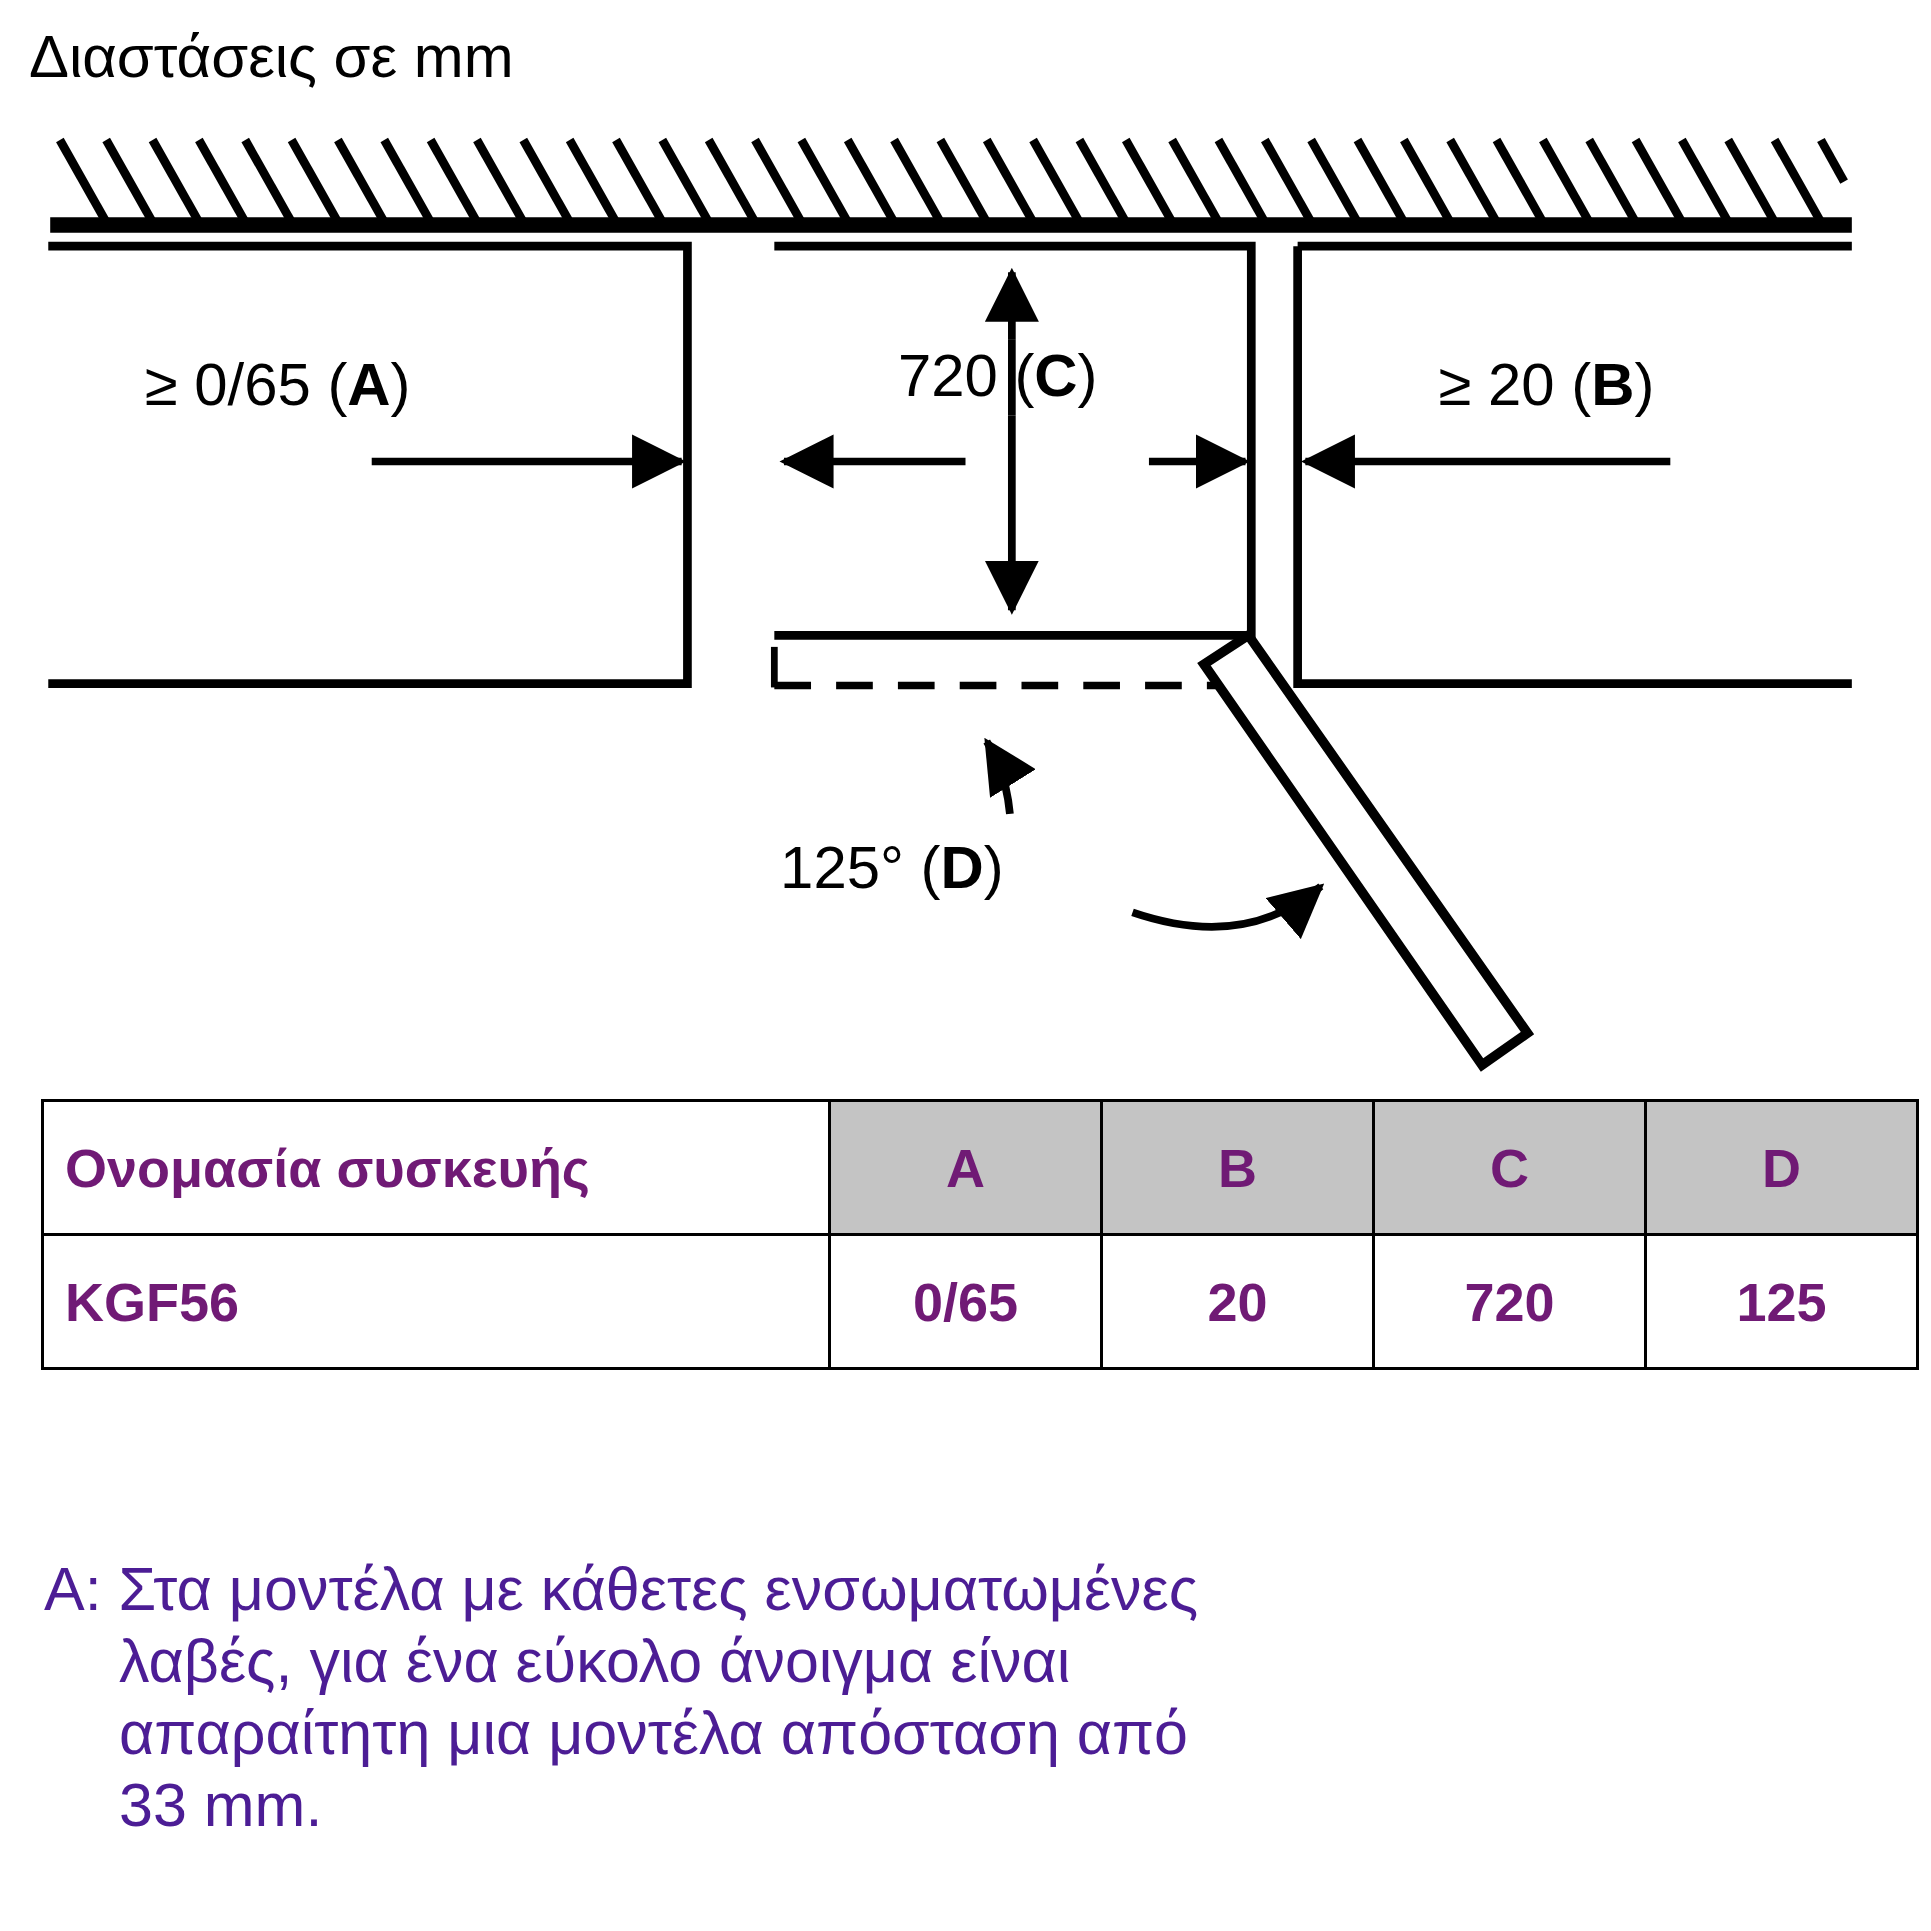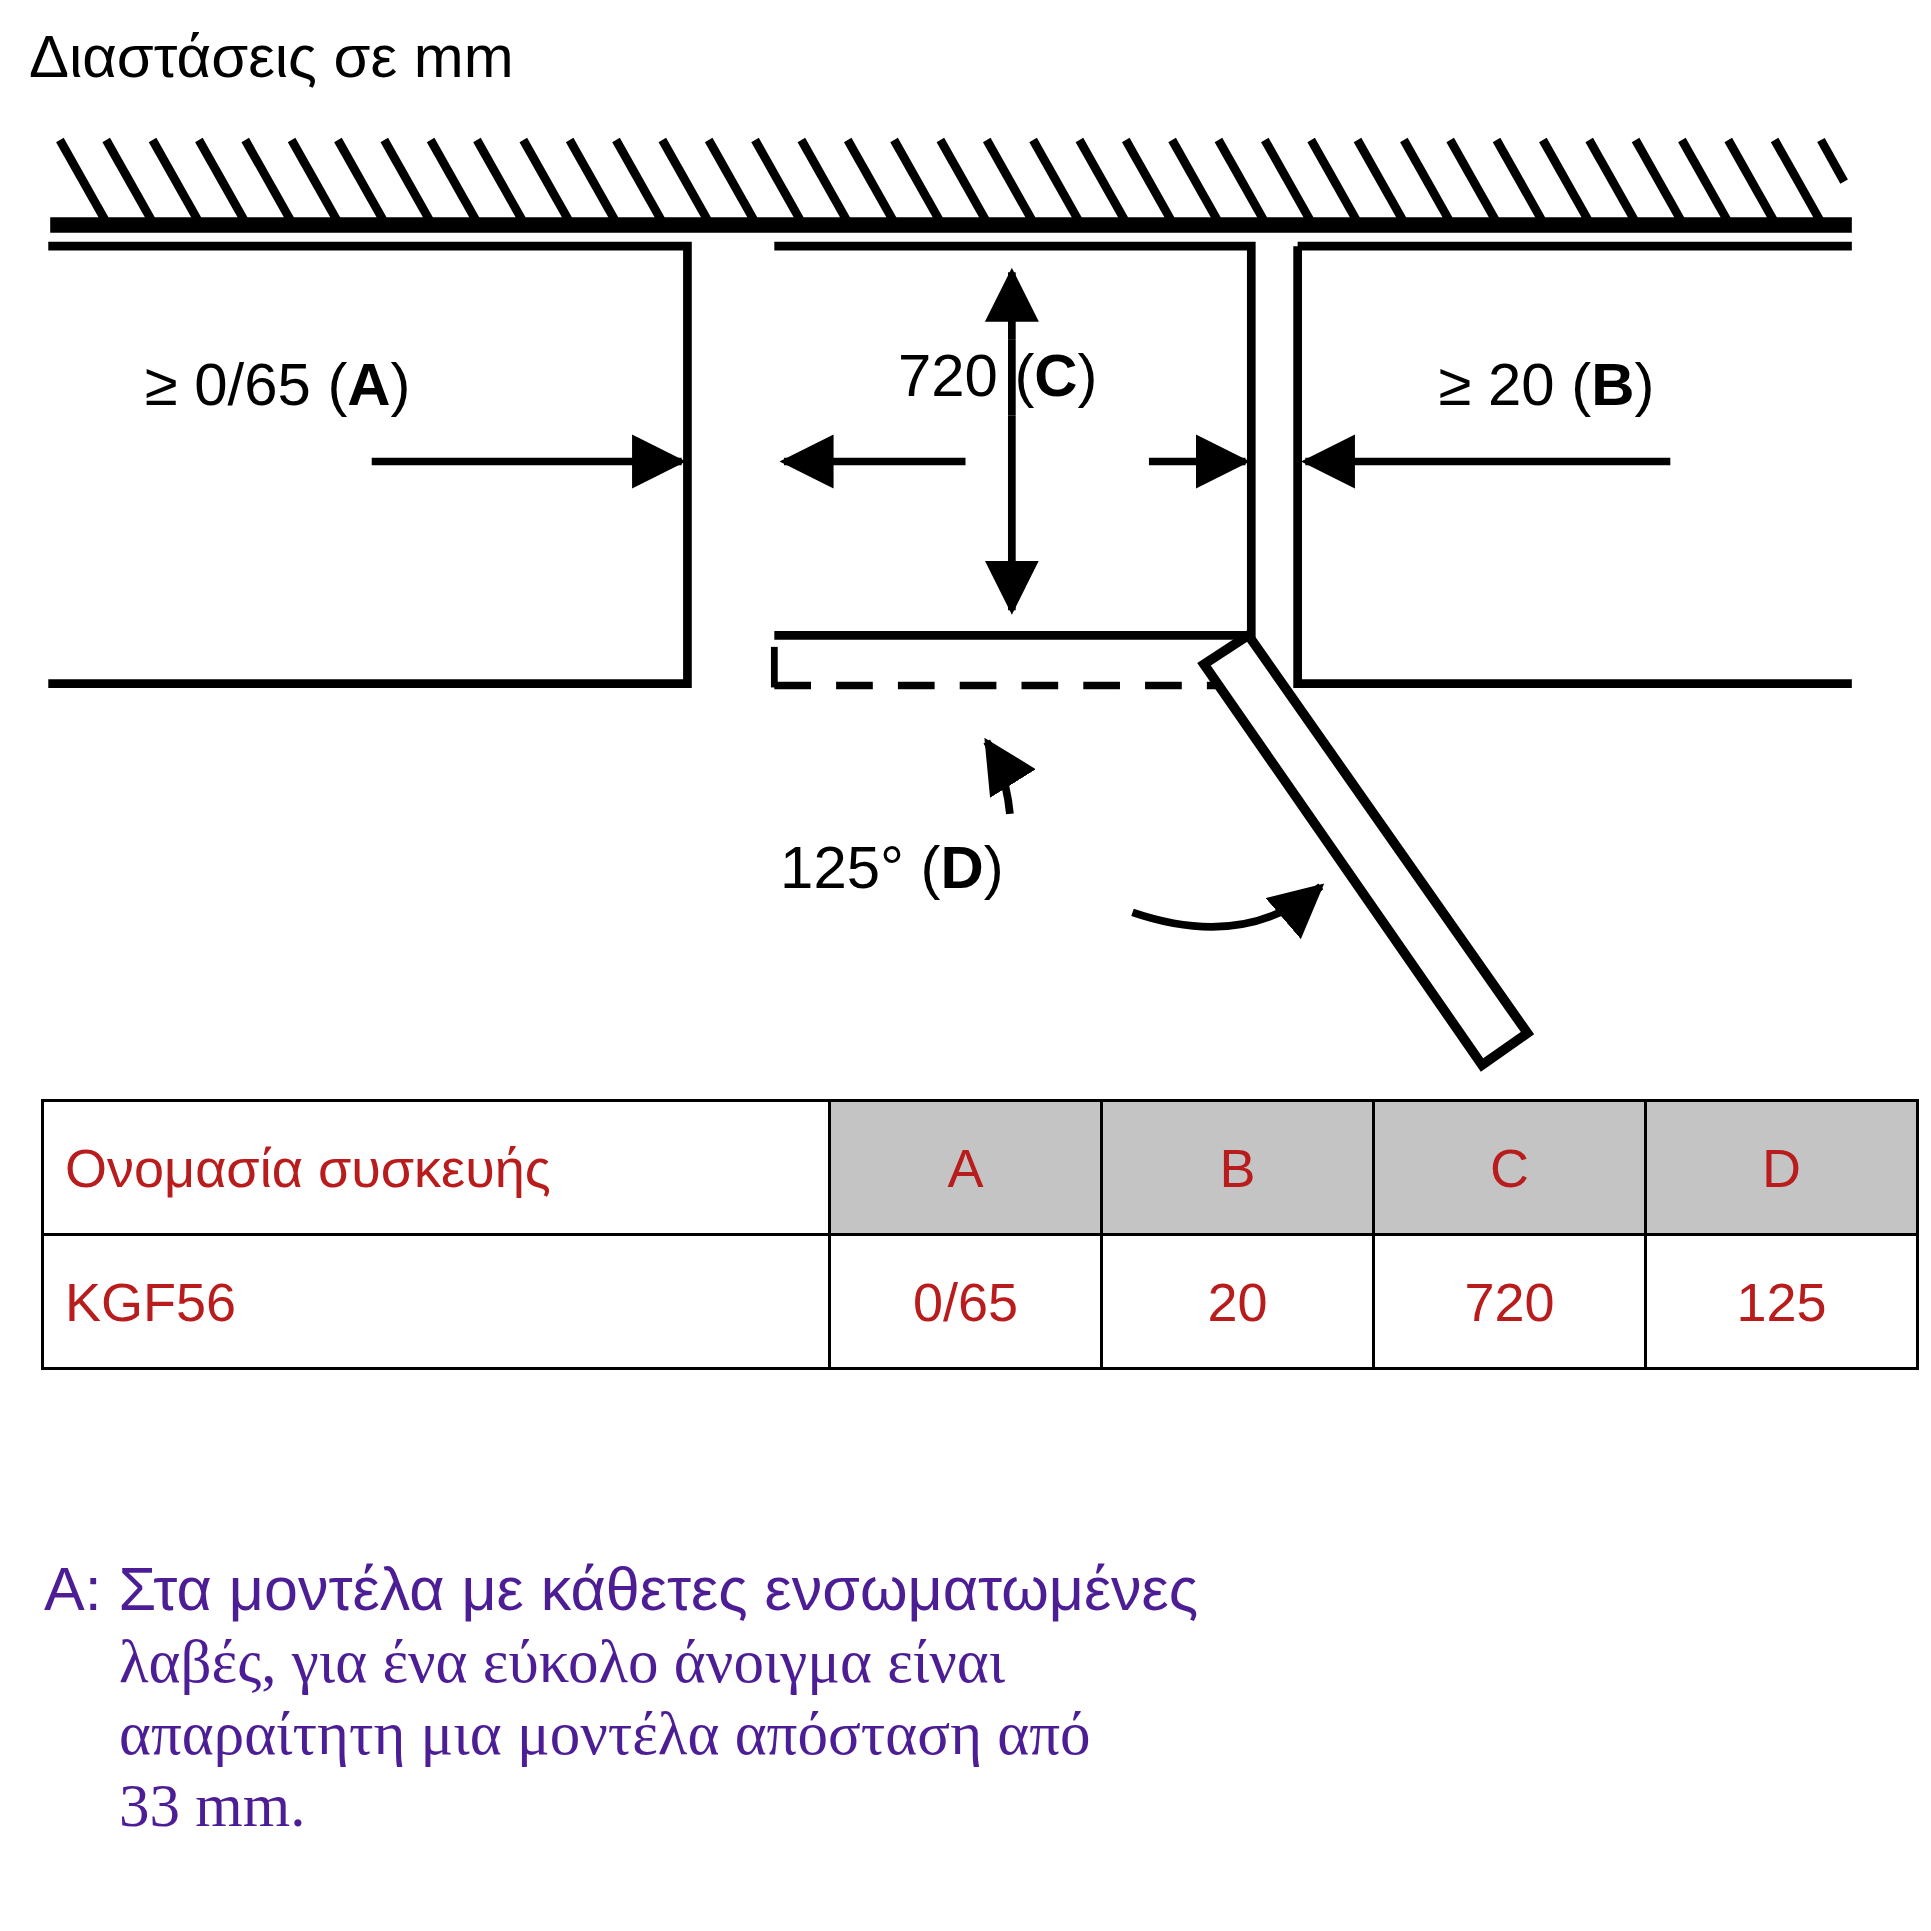--- a/index.html
+++ b/index.html
@@ -50,23 +50,23 @@
   }
   table.spec-table {
     border-collapse: collapse;
     width: 1842px;
     table-layout: fixed;
   }
   table.spec-table td,
   table.spec-table th {
     border: 3.9px solid #000000;
     font-family: "Liberation Sans", sans-serif;
-    font-weight: normal;
+    font-weight: bold;
     font-size: 54px;
-    color: #b91c1c;
+    color: #701a75;
     padding: 0;
     height: 131px;
     vertical-align: middle;
     margin-left: 19px;
   }
   .col-name {
     width: 763px;
     text-align: left;
     padding-left: 21px !important;
   }
@@ -95,21 +95,20 @@
     font-size: 61px;
     line-height: 1.18;
     color: #4c1d95;
     font-family: "Liberation Sans", sans-serif;
   }
   #footnote .fn-line {
     white-space: pre;
   }
   #footnote .fn-indent {
     padding-left: 75px;
-    font-family: Liberation Serif, serif;
   }
 </style>
 </head>
 <body>
 
 <div id="page">
 
   <svg id="diagram-svg" viewBox="0 0 2000 2000">
 
     <text class="svg-label svg-label-title" x="30" y="80">Διαστάσεις σε mm</text>

